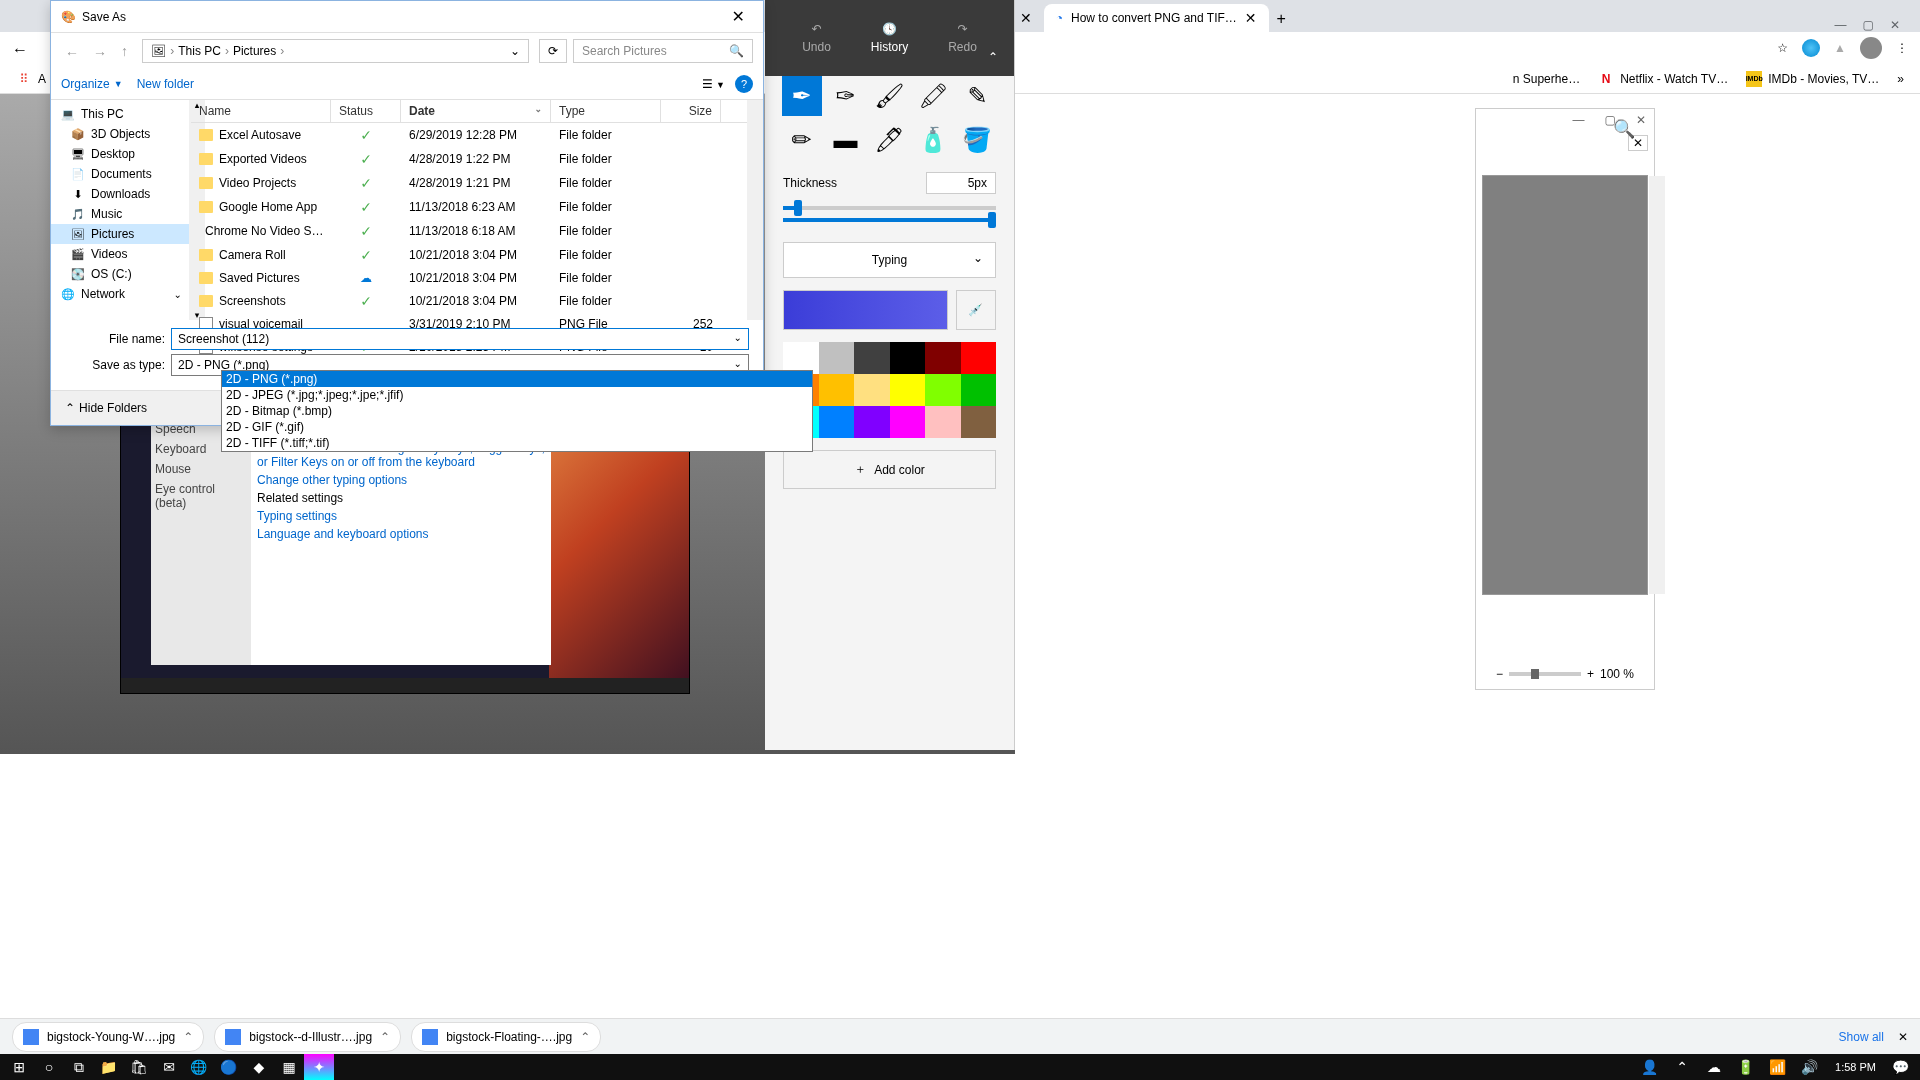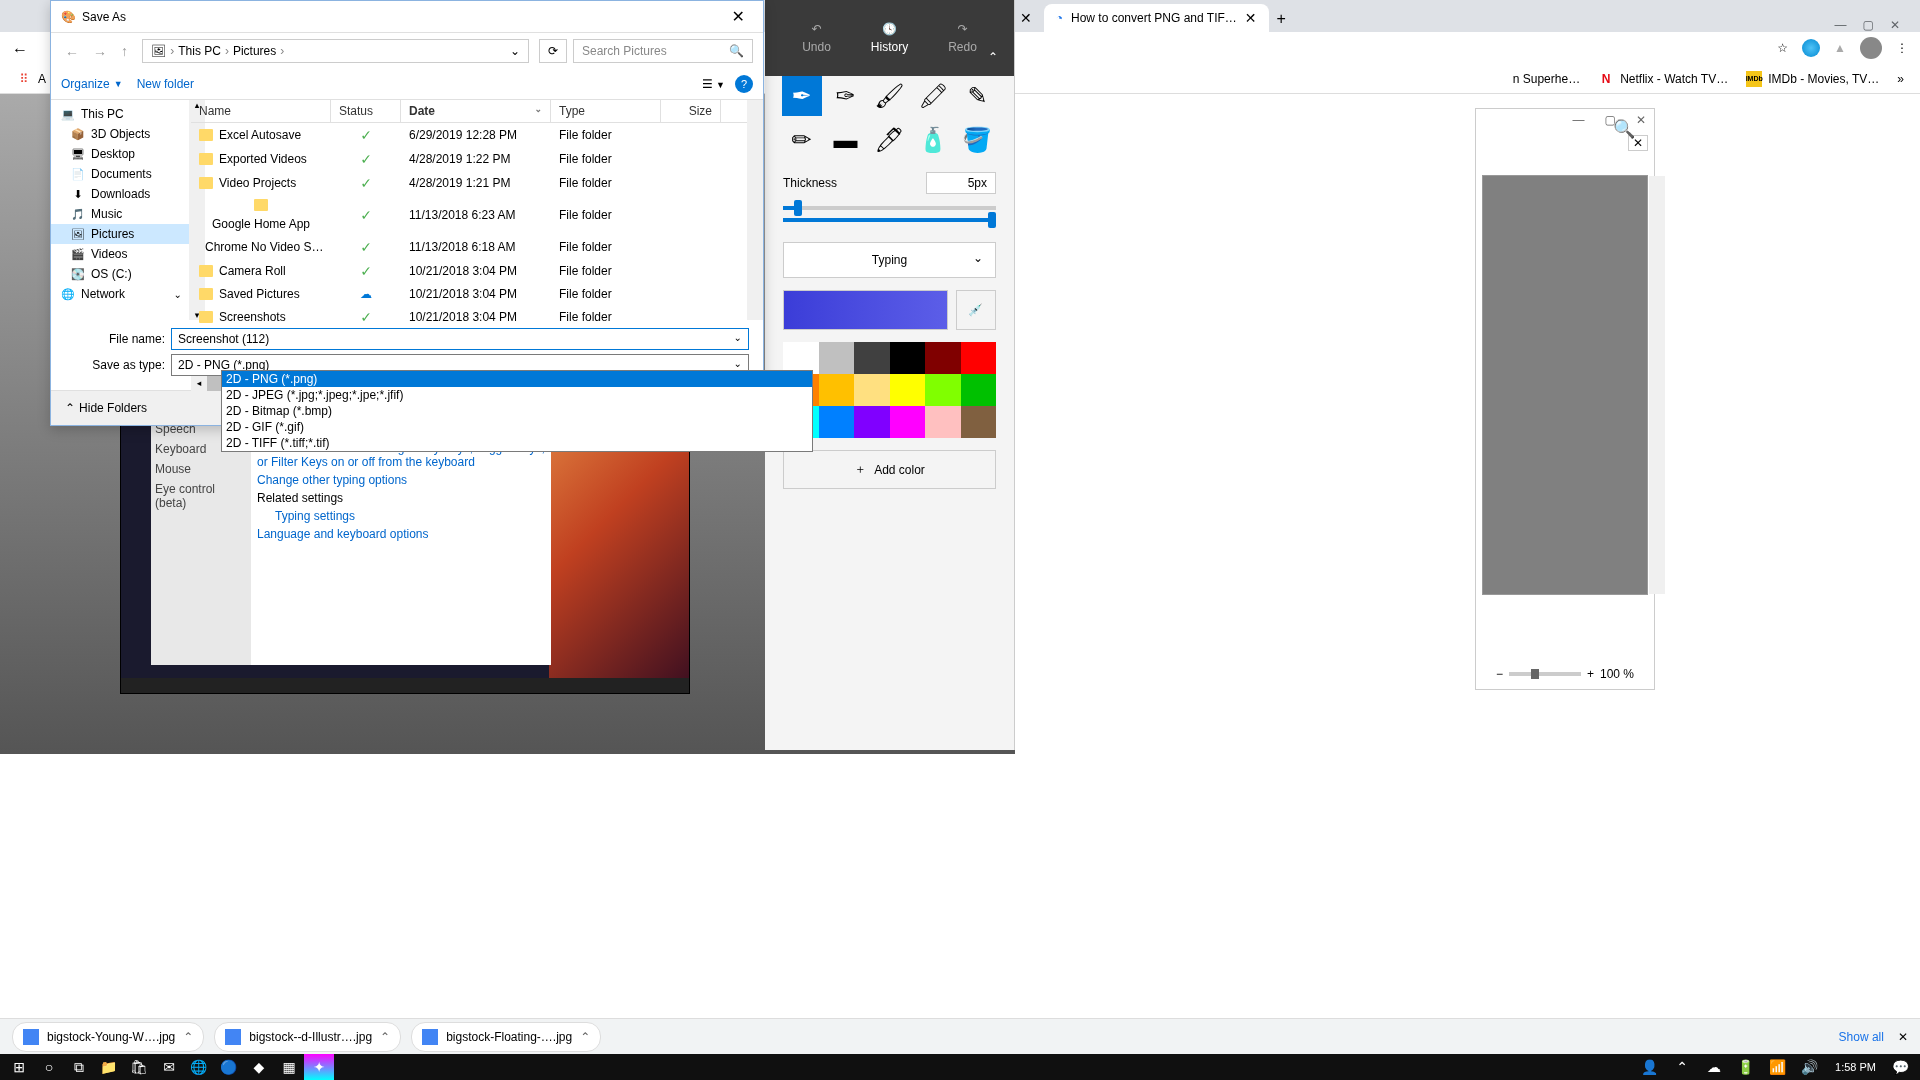--- a/index.html
+++ b/index.html
@@ -179,21 +179,21 @@
           <div style="padding: 3px 0px;">Speech</div>
           <div style="padding: 3px 0px;">Keyboard</div>
           <div style="padding: 3px 0px;">Mouse</div>
           <div style="padding: 3px 0px;">Eye control (beta)</div>
         </div>
       <div class="ds-main" id="ds-main">
           <div style="padding: 2px 0px;">es, or Filter Keys from the keyboard</div>
           <div style="padding: 2px 0px;">Make a sound when turning Sticky Keys, Toggle Keys, or Filter Keys on or off from the keyboard</div>
           <div style="padding: 2px 0px;">Change other typing options</div>
           <div style="padding: 2px 0px; color: rgb(0, 0, 0);">Related settings</div>
-          <div style="padding: 2px 0px; margin-left: 18px;">Typing settings</div>
+          <div style="padding: 2px 0px;">Typing settings</div>
           <div style="padding: 2px 0px;">Language and keyboard options</div>
         </div>
     </div>
     <div class="ds-taskbar"></div>
   </div>
 </div>
 
 <div class="gimp-win">
   <div class="gimp-title">
     <span>—</span>
@@ -431,21 +431,21 @@
               <span>4/28/2019 1:21 PM</span>
             </div>
             <div class="sa-file-cell" style="width:110px;">
               <span>File folder</span>
             </div>
             <div class="sa-file-cell" style="width:60px;justify-content:flex-end;">
               <span></span>
             </div>
           </div>
           <div class="sa-file-row">
-            <div class="sa-file-cell" style="width:140px;flex-direction:column;">
+            <div class="sa-file-cell" style="width:140px;">
               <span class="sa-folder-icon"></span>
               <span>Google Home App</span>
             </div>
             <div class="sa-file-cell" style="width:70px;justify-content:center;">
               <span class="sa-status-icon">✓</span>
             </div>
             <div class="sa-file-cell" style="width:150px;">
               <span>11/13/2018 6:23 AM</span>
             </div>
             <div class="sa-file-cell" style="width:110px;">

